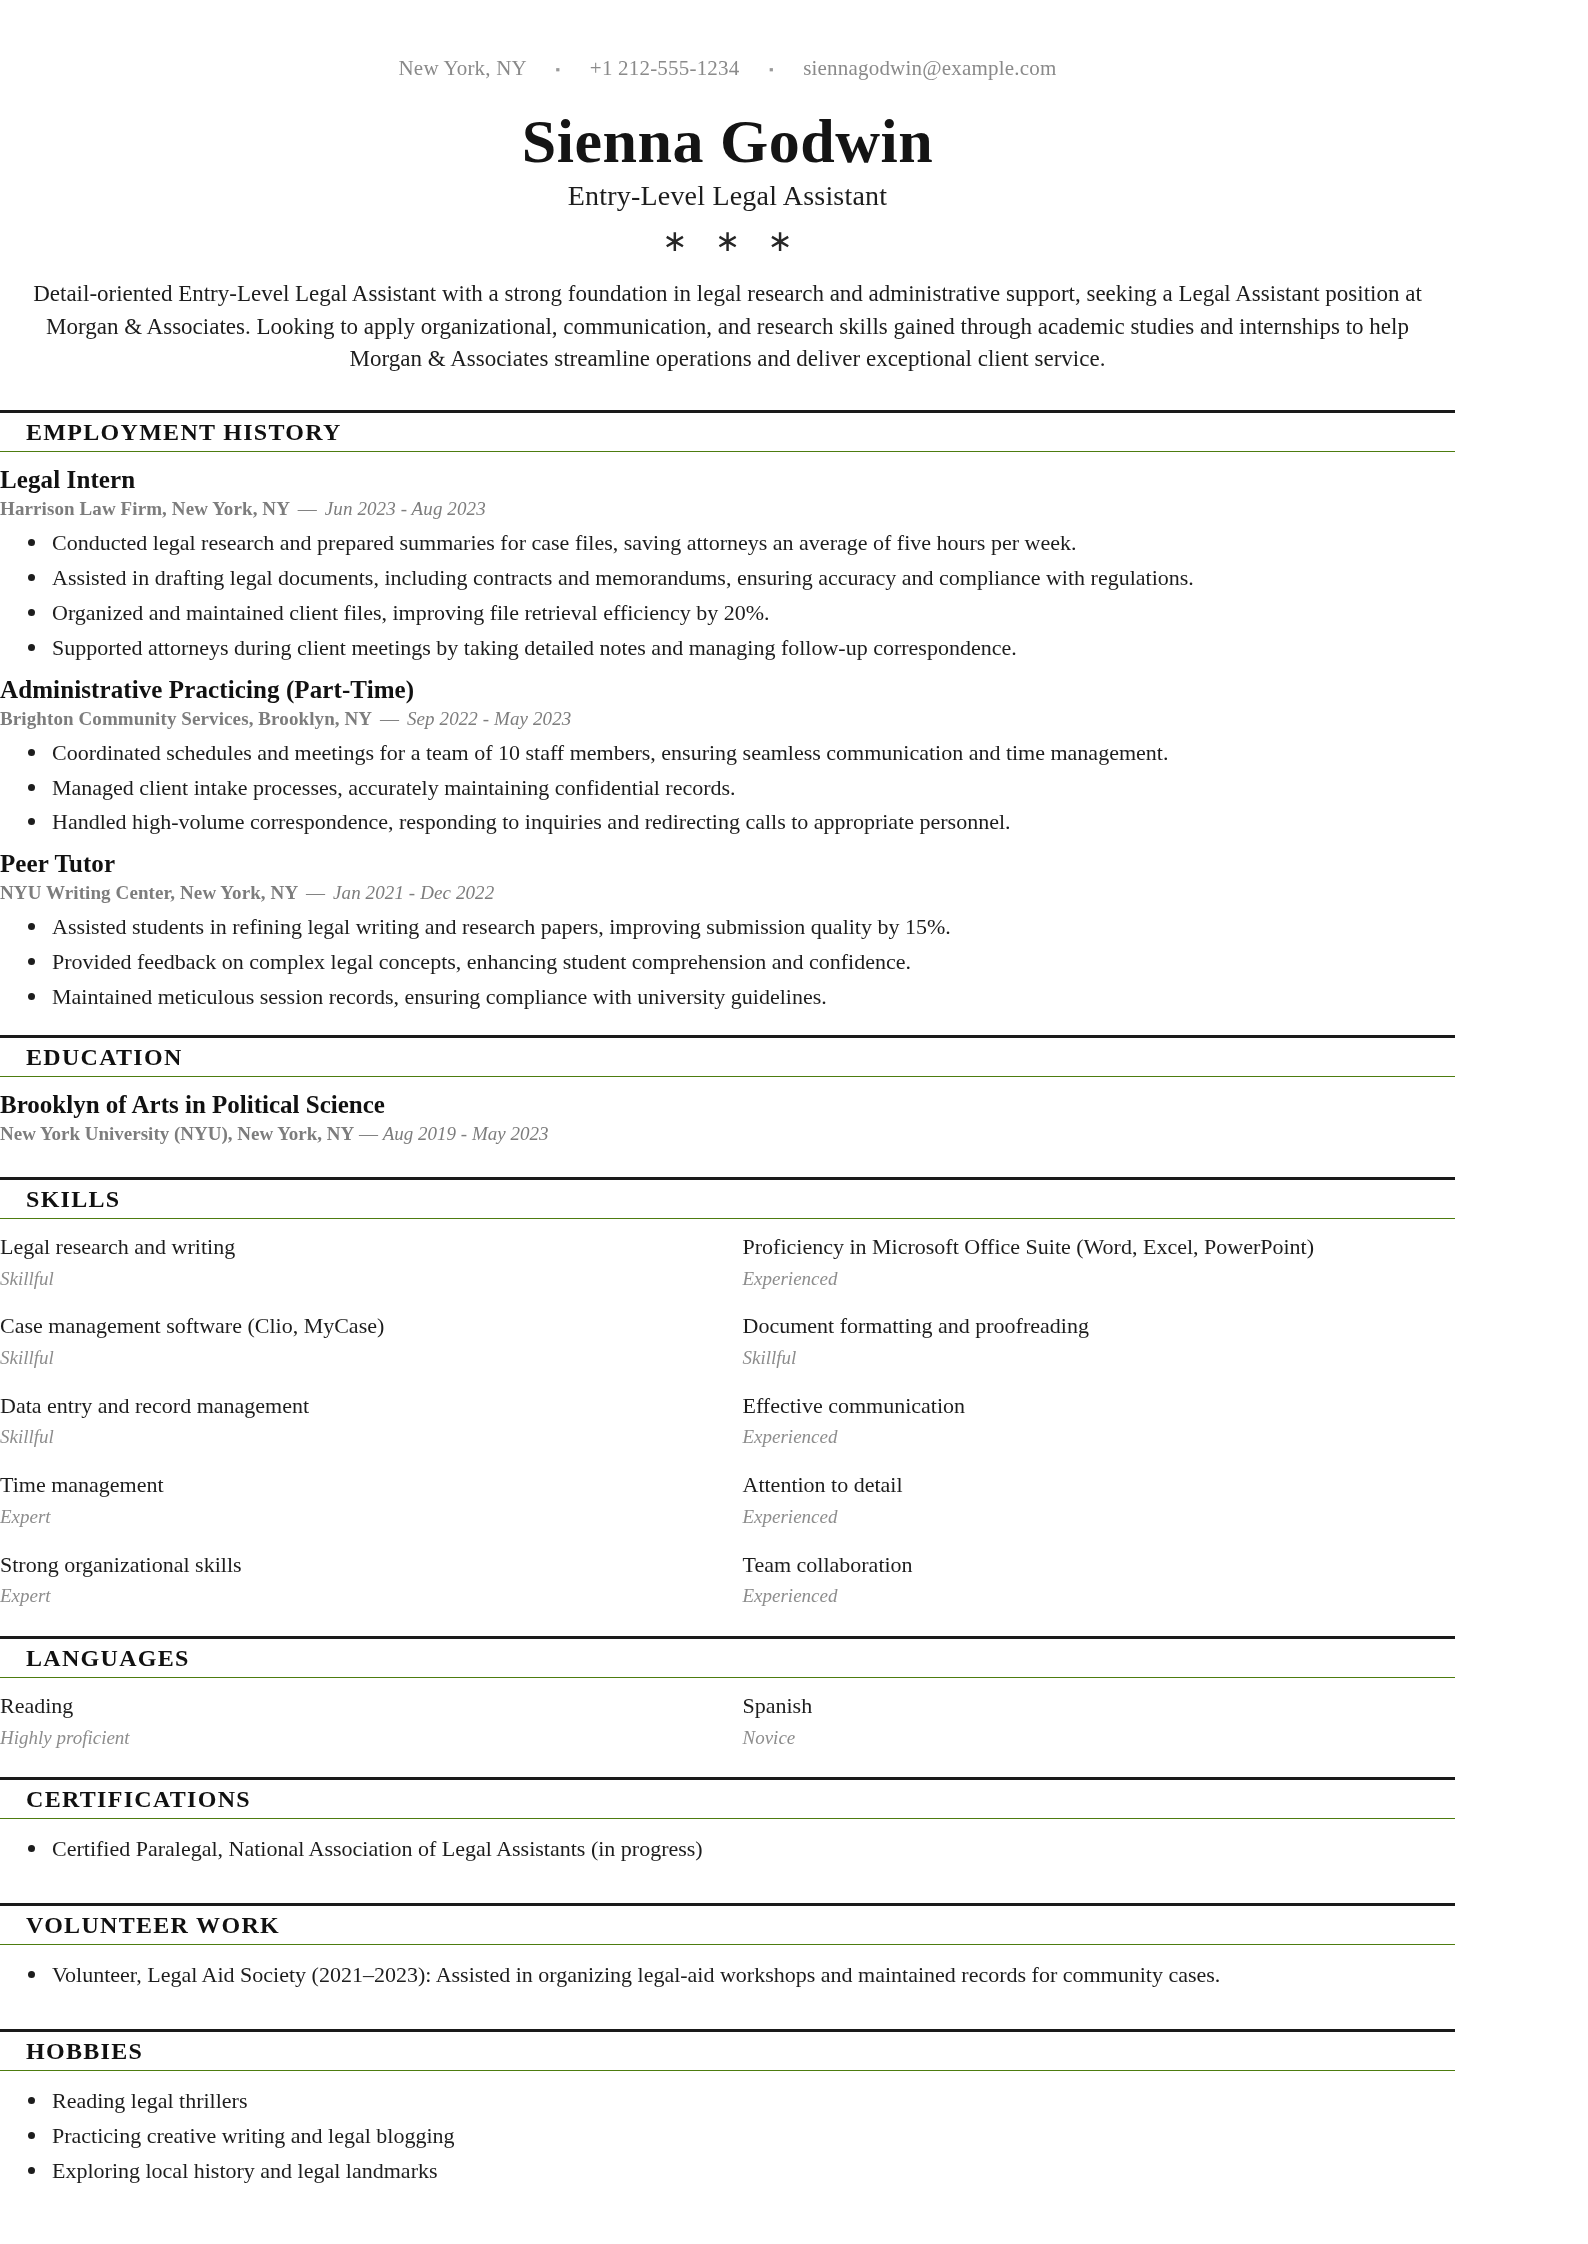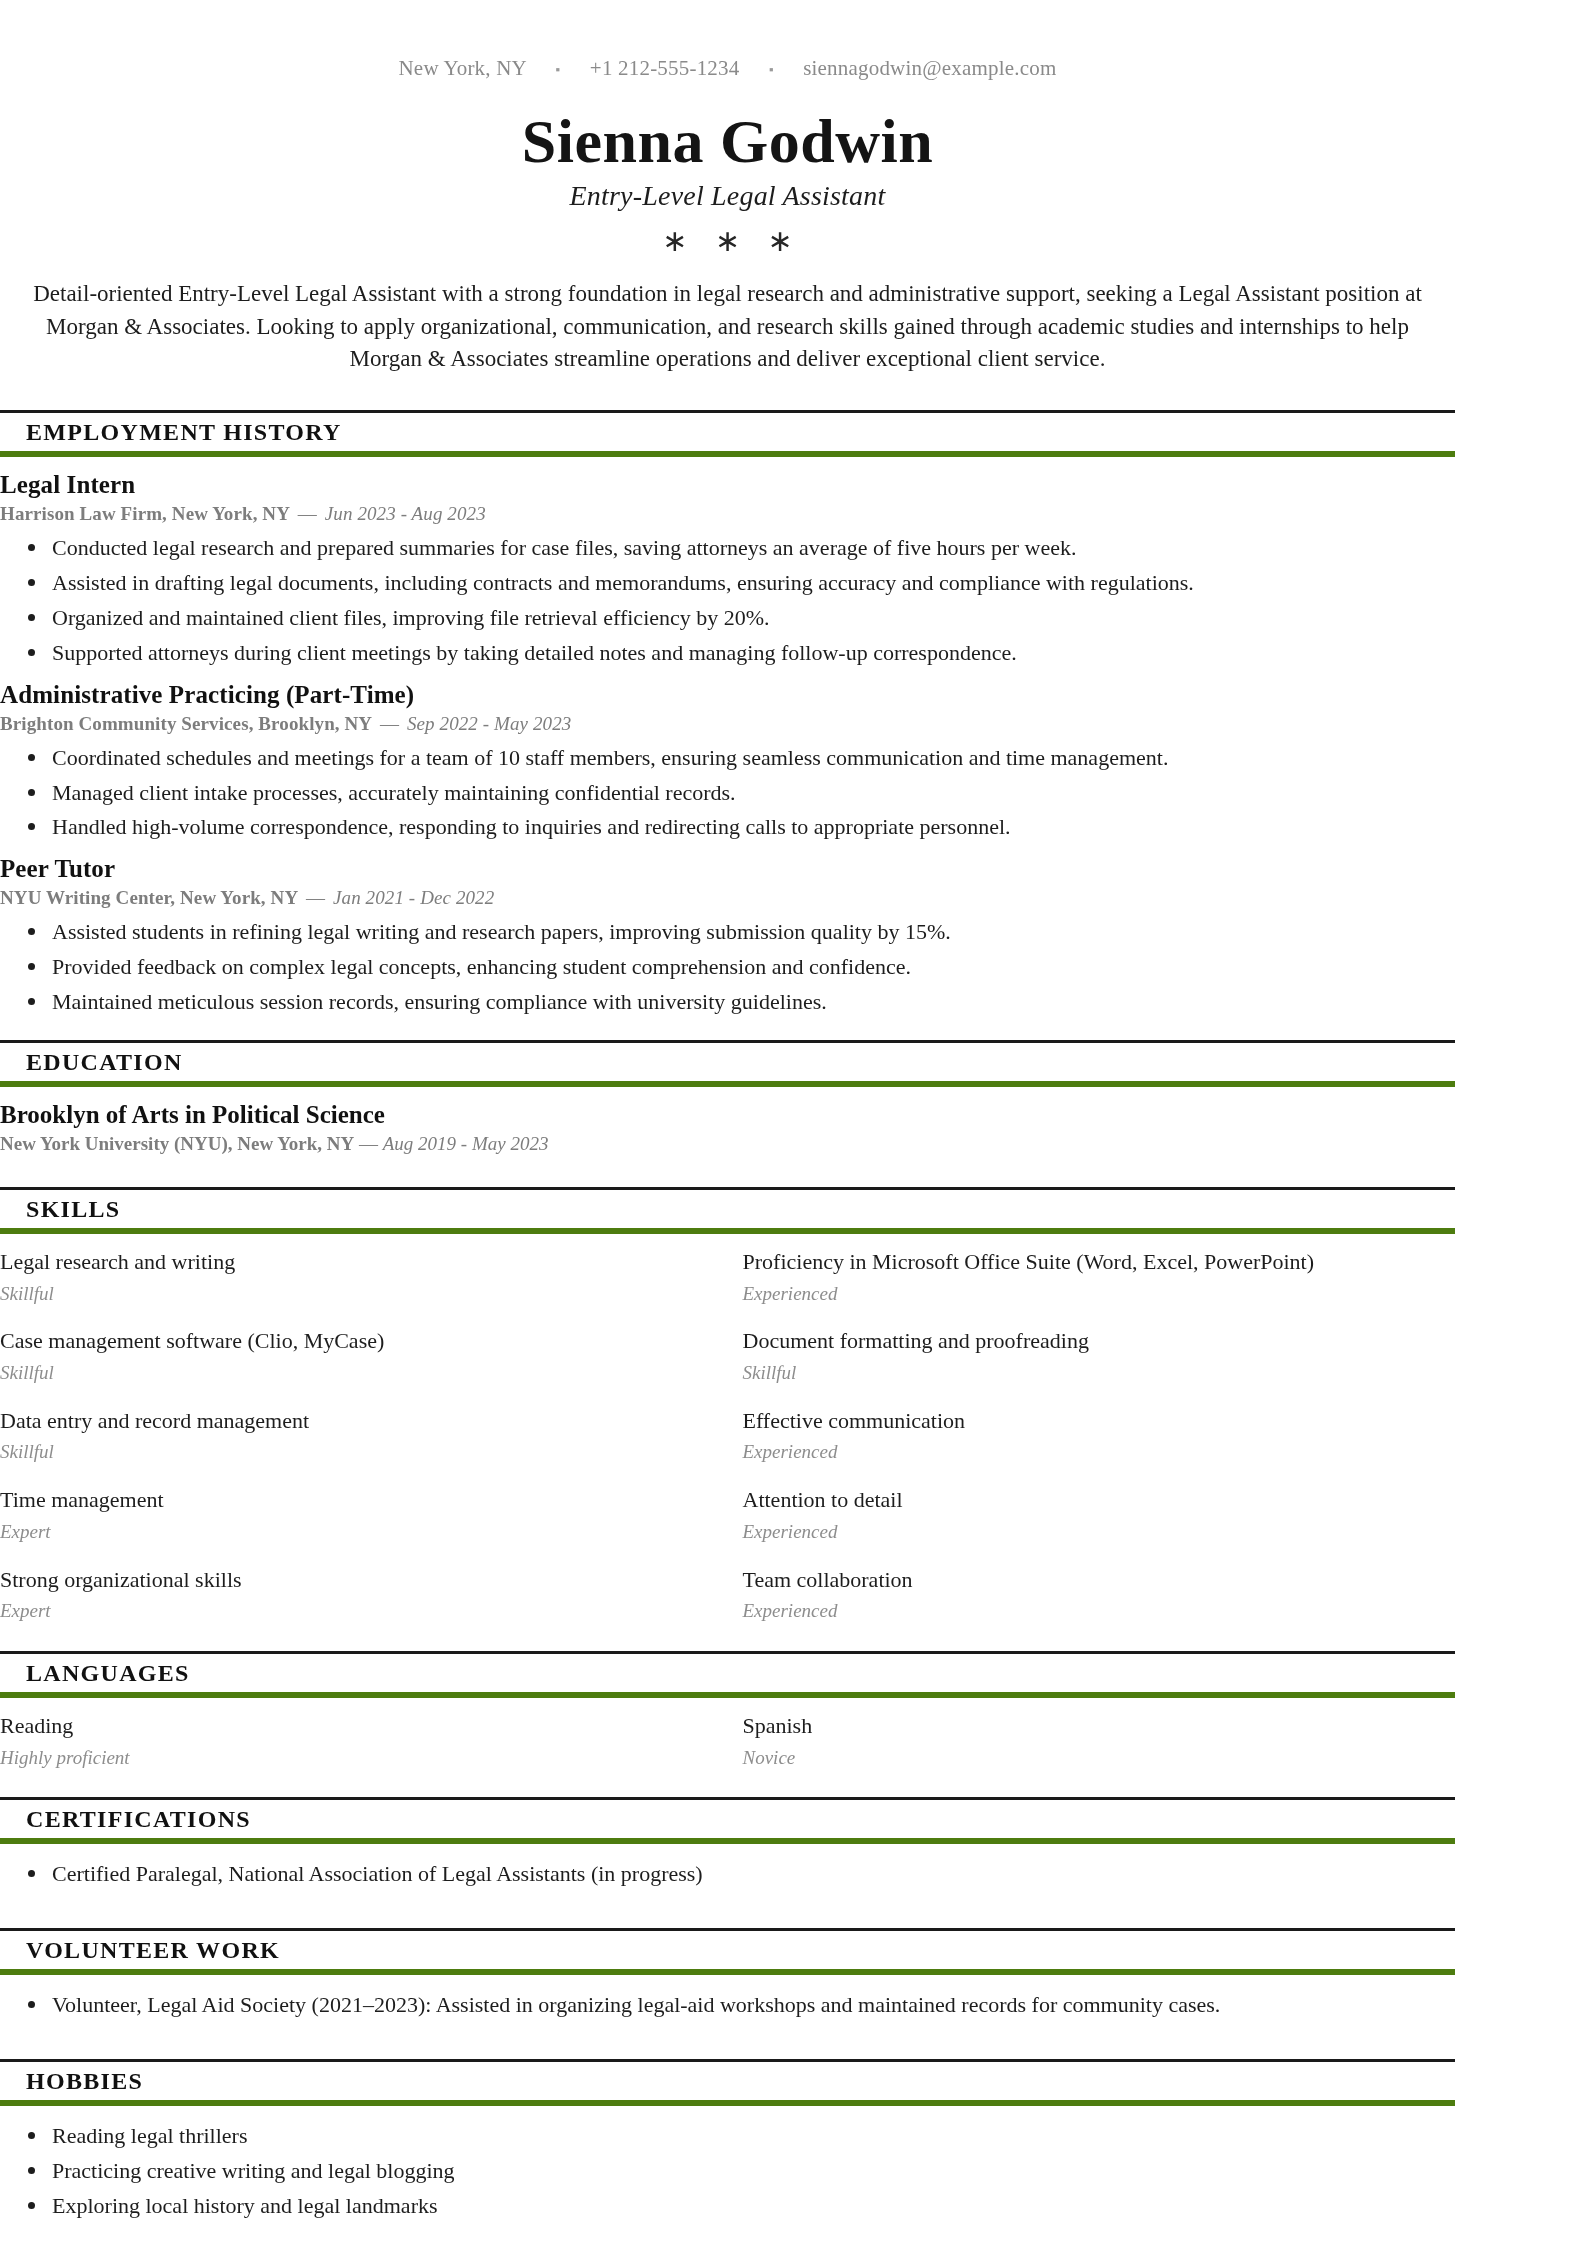--- a/index.html
+++ b/index.html
@@ -26,21 +26,20 @@
     text-align:center;
     font-size:62px;
     font-weight:700;
     letter-spacing:.5px;
     line-height:1.05;
     margin:0 0 6px 0;
     color:#141414;
   }
   .jobtitle {
     text-align:center;
-    font-style:italic;
     font-size:28px;
     color:#1d1d1d;
     margin-bottom:14px;
     letter-spacing:.2px;
   }
   .stars {
     text-align:center;
     font-size:30px;
     letter-spacing:10px;
     color:#262626;
@@ -54,21 +53,21 @@
     line-height:1.42;
     color:#1d1d1d;
     padding:0 10px;
     margin-bottom:34px;
   }
 
   
   .section { margin-bottom:6px; }
   .sec-head {
     border-top:3px solid #1a1a1a;
-    border-bottom:6px solid #4d7c0f;
+    border-bottom:1px solid #4d7c0f;
     padding:4px 0 4px 26px;
     margin-bottom:14px;
   }
   .sec-head h2 {
     margin:0;
     font-size:24px;
     font-weight:700;
     letter-spacing:1.3px;
     color:#111;
     text-transform:uppercase;

